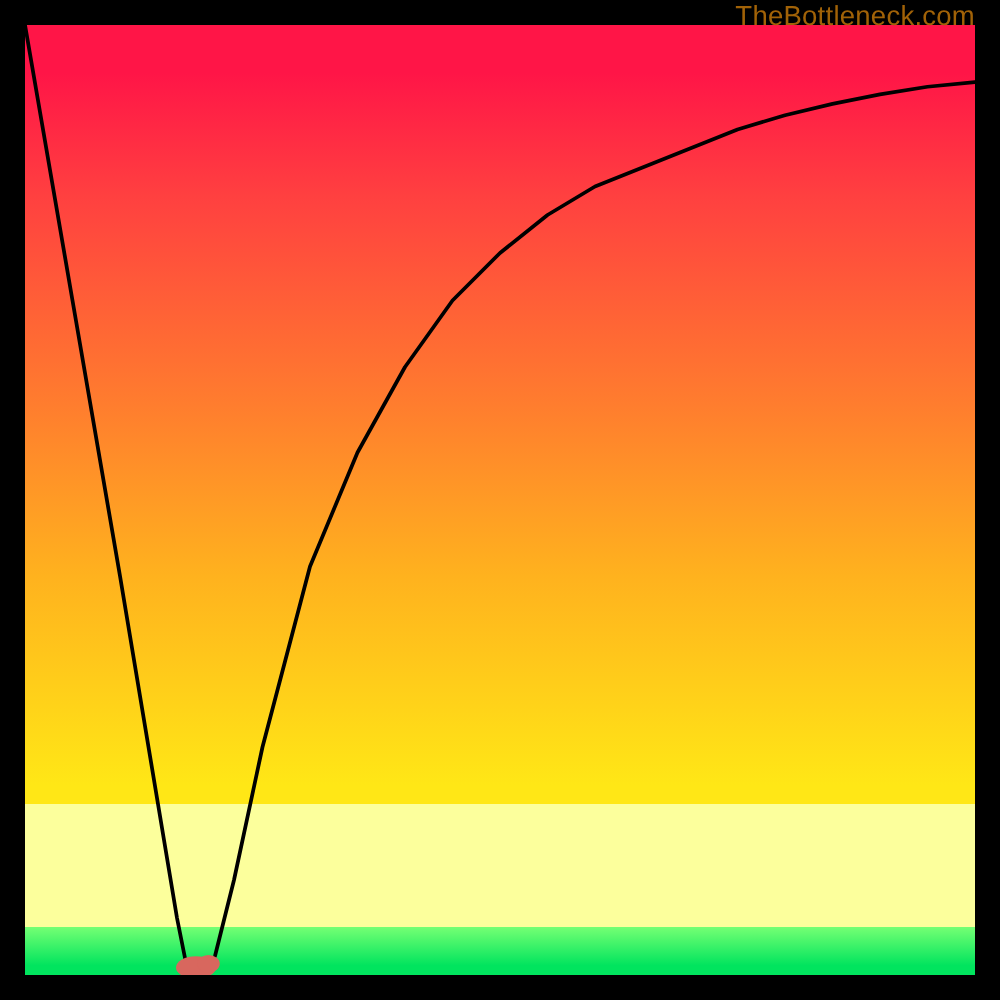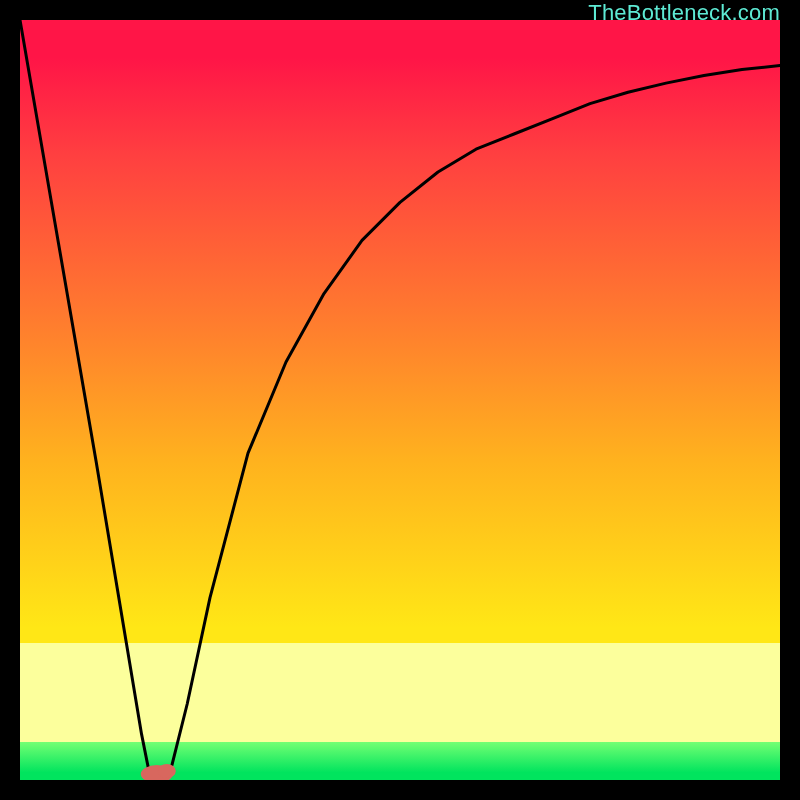--- a/index.html
+++ b/index.html
@@ -54,21 +54,21 @@
     stroke-linecap: round;
     stroke-linejoin: round;
   }
   .blob {
     fill: #d8675e;
   }
   .watermark {
     position: absolute;
     top: 0px;
     right: 20px;
-    color: #5eead4;
+    color: #a16207;
     font-size: 22px;
     font-weight: 500;
     letter-spacing: 0.2px;
   }
 </style>
 </head>
 <body>
 
 <div class="chart-container">
 

